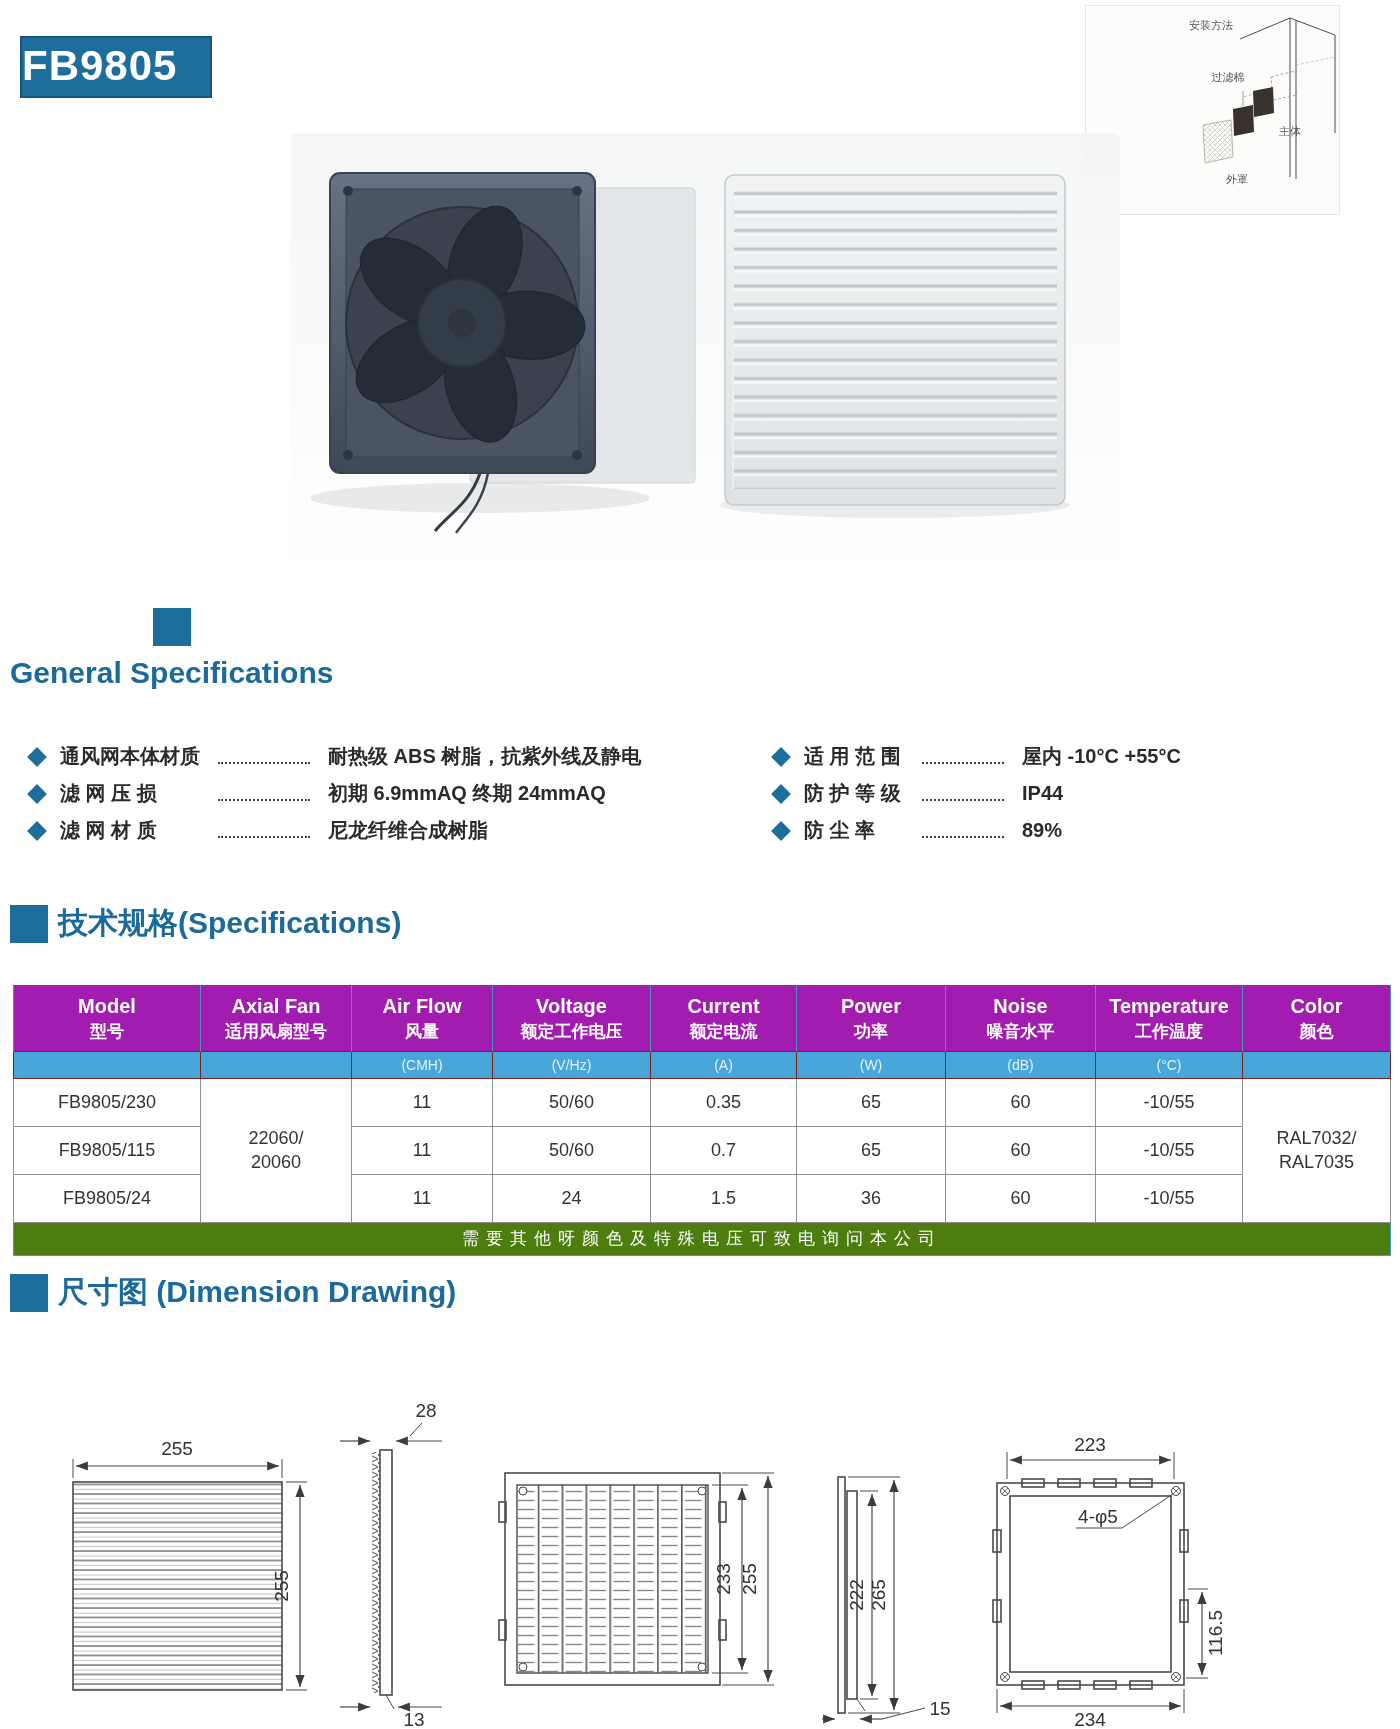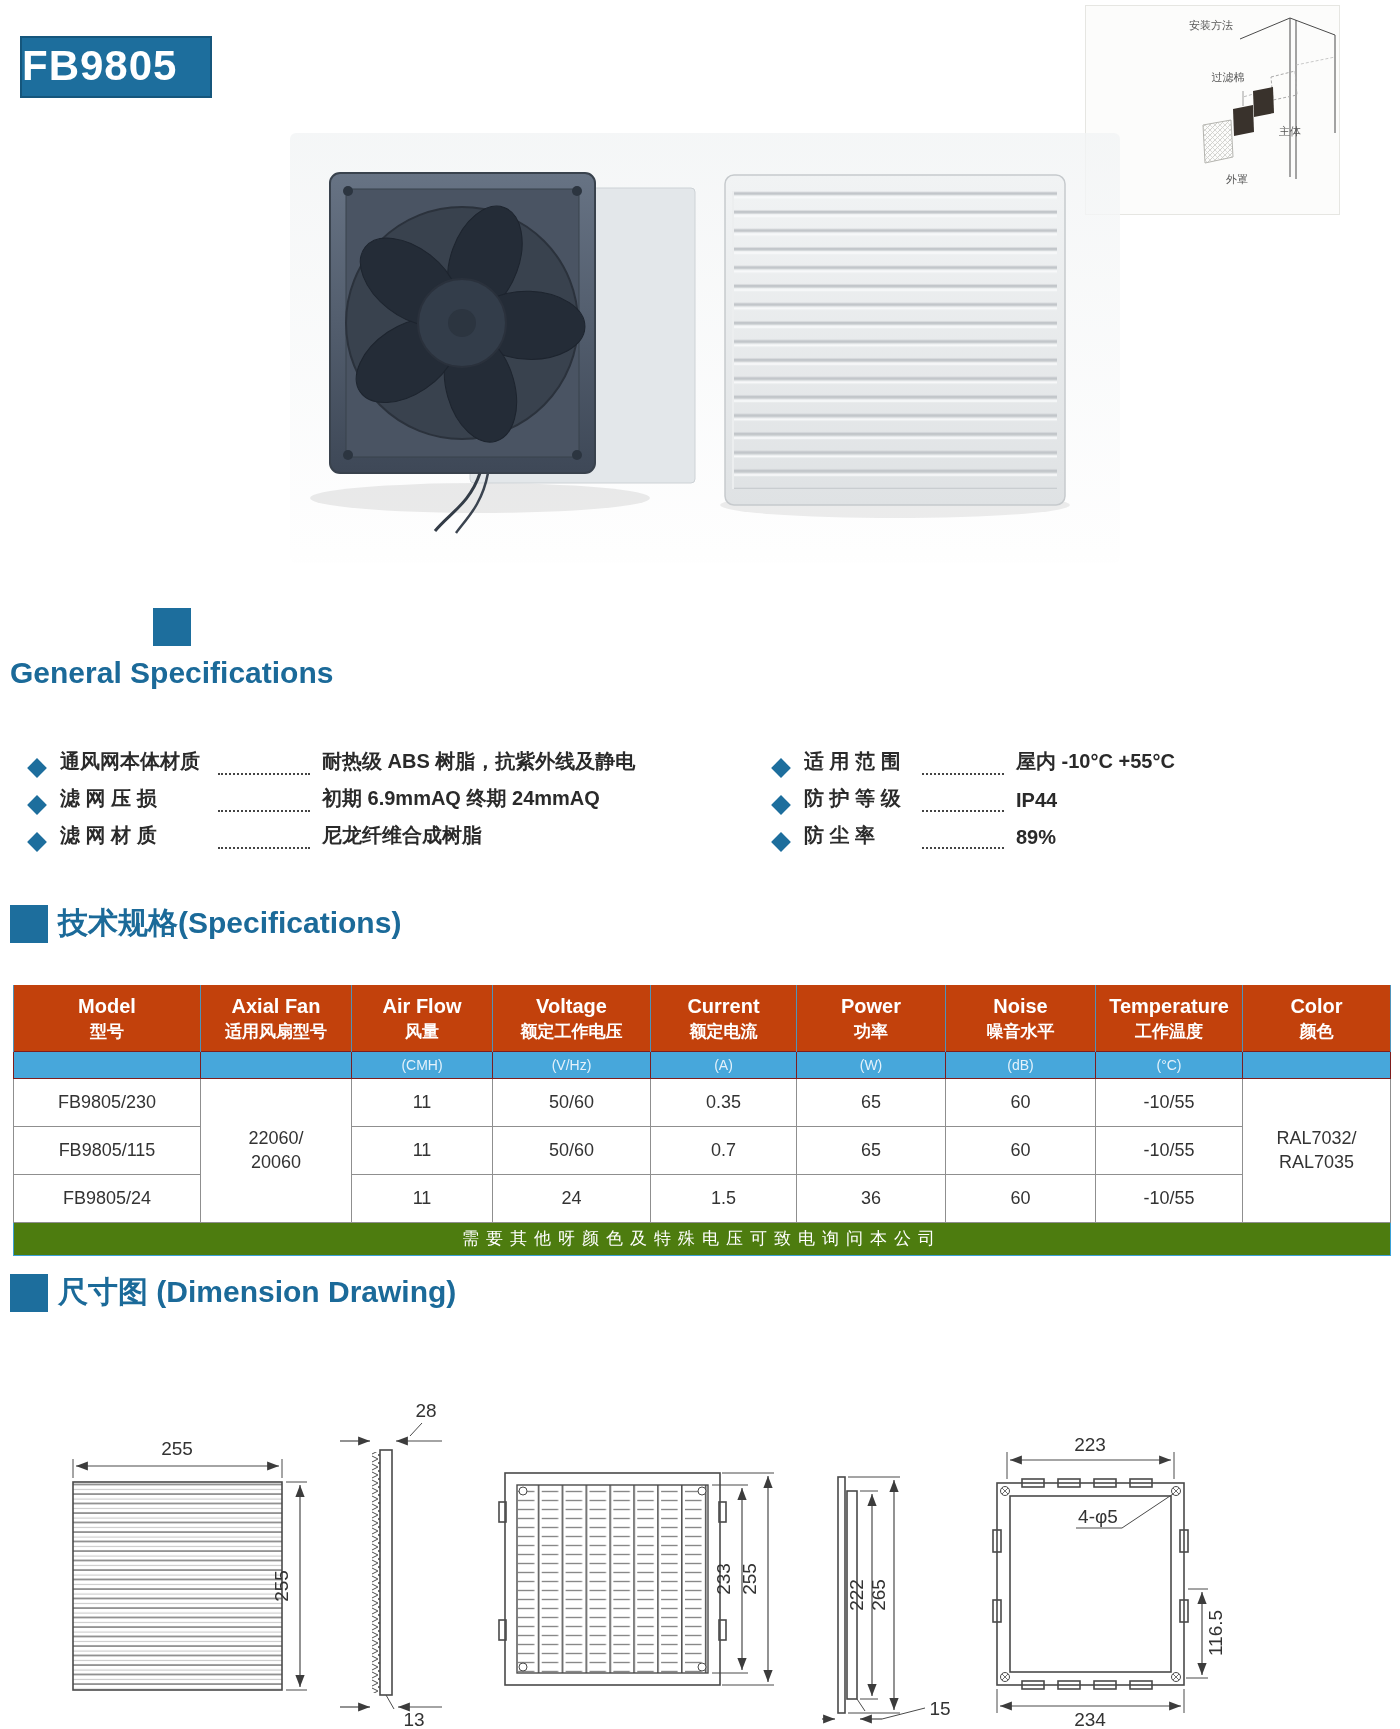--- a/index.html
+++ b/index.html
@@ -15,35 +15,35 @@
   .photo{position:absolute;left:290px;top:132px;width:830px;height:432px;}
   .install{position:absolute;left:1085px;top:5px;width:255px;height:210px;}
 
   
   .sec-head{position:absolute;display:flex;align-items:center;gap:10px;}
   .sec-head .sq{width:38px;height:38px;background:#1d6e9d;flex:0 0 auto;}
   .sec-head .txt{font-size:30px;font-weight:bold;color:#1b6a99;}
 
   
   .spec-col{position:absolute;}
-  .spec-item{display:flex;align-items:flex-end;height:37px;}
+  .spec-item{display:flex;align-items:center;height:37px;}
   .diamond{width:14px;height:14px;background:#1d6e9d;transform:rotate(45deg);
            flex:0 0 auto;margin:0 16px 0 2px;}
   .spec-label{font-size:20px;font-weight:bold;color:#2a2a2a;flex:0 0 auto;}
   .left .spec-label{width:152px;}
   .right .spec-label{width:112px;}
   .leader{height:12px;border-bottom:2px dotted #444;flex:0 0 auto;margin:0 6px;}
   .left .leader{width:92px;}
   .right .leader{width:82px;}
-  .spec-value{font-size:20px;font-weight:bold;color:#2a2a2a;margin-left:6px;white-space:nowrap;}
+  .spec-value{font-size:20px;font-weight:bold;color:#2a2a2a;margin-left:12px;white-space:nowrap;}
 
   
   table.spec{position:absolute;left:13px;top:985px;width:1377px;border-collapse:collapse;
              table-layout:fixed;text-align:center;}
-  table.spec th{background:#c2410c;color:#fff;padding:7px 2px;border-right:1px solid #4f93ba;
+  table.spec th{background:#a21caf;color:#fff;padding:7px 2px;border-right:1px solid #4f93ba;
                 border-left:1px solid #4f93ba;vertical-align:middle;}
   table.spec th .en{font-size:20px;font-weight:bold;line-height:1.45;}
   table.spec th .zh{font-size:17px;font-weight:bold;line-height:1.35;}
   tr.units td{background:#47a7db;color:#e4f2fb;font-size:14px;height:24px;
               border:1px solid #7f1d1d;}
   tr.body td{background:#fff;color:#333;font-size:18px;height:45px;border:1px solid #8f8f8f;}
   td.pre{white-space:pre-line;line-height:1.35;}
   tr.foot td{background:#4d7c0f;color:#fff;font-size:17px;height:30px;letter-spacing:7px;
              border:1px solid #3ba1d7;}
 

